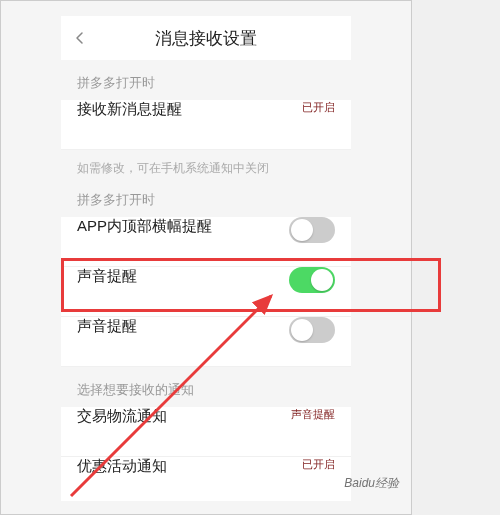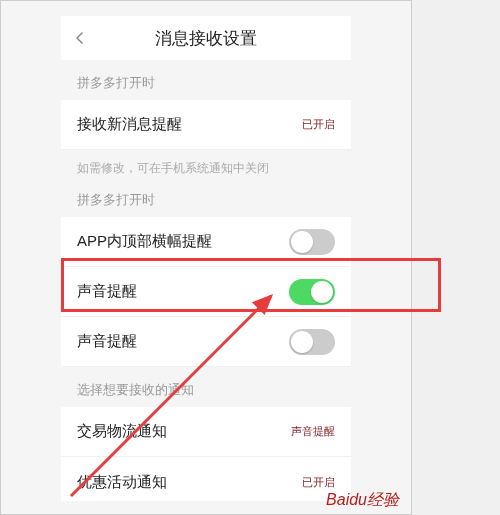--- a/index.html
+++ b/index.html
@@ -57,21 +57,21 @@
     .hint-label {
       padding: 10px 16px 14px;
       font-size: 12px;
       color: #aaa;
       background: #f5f5f5;
     }
     .row {
       background: #fff;
       height: 50px;
       display: flex;
-      align-items: center;
+      align-items: flex-start;
       padding: 0 16px;
       border-bottom: 1px solid #f0f0f0;
       justify-content: space-between;
     }
     .row:last-child {
       border-bottom: none;
     }
     .row-label {
       font-size: 15px;
       color: #222;
@@ -113,24 +113,24 @@
       pointer-events: none;
       z-index: 10;
     }
     .arrow-svg {
       position: absolute;
       pointer-events: none;
       z-index: 11;
     }
     .watermark {
       position: absolute;
-      bottom: 3px;
+      bottom: 22px;
       right: 12px;
-      font-size: 16px;
-      color: #b91c1c;
+      font-size: 12px;
+      color: #737373;
       z-index: 5;
       font-style: italic;
     }
   </style>
 </head>
 <body>
 
 <div class="outer-frame">
   <div class="phone-area">
 

